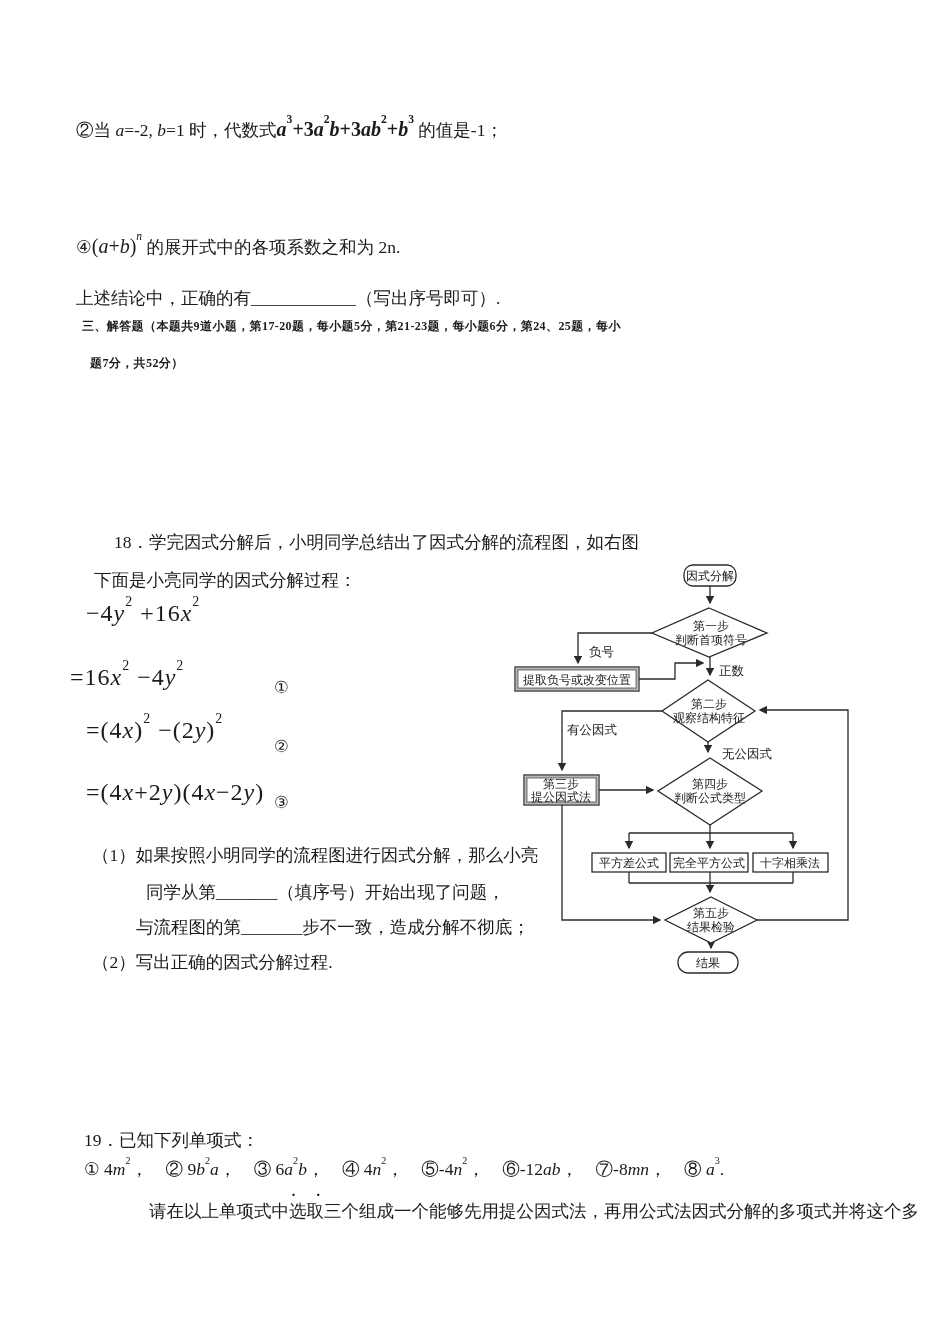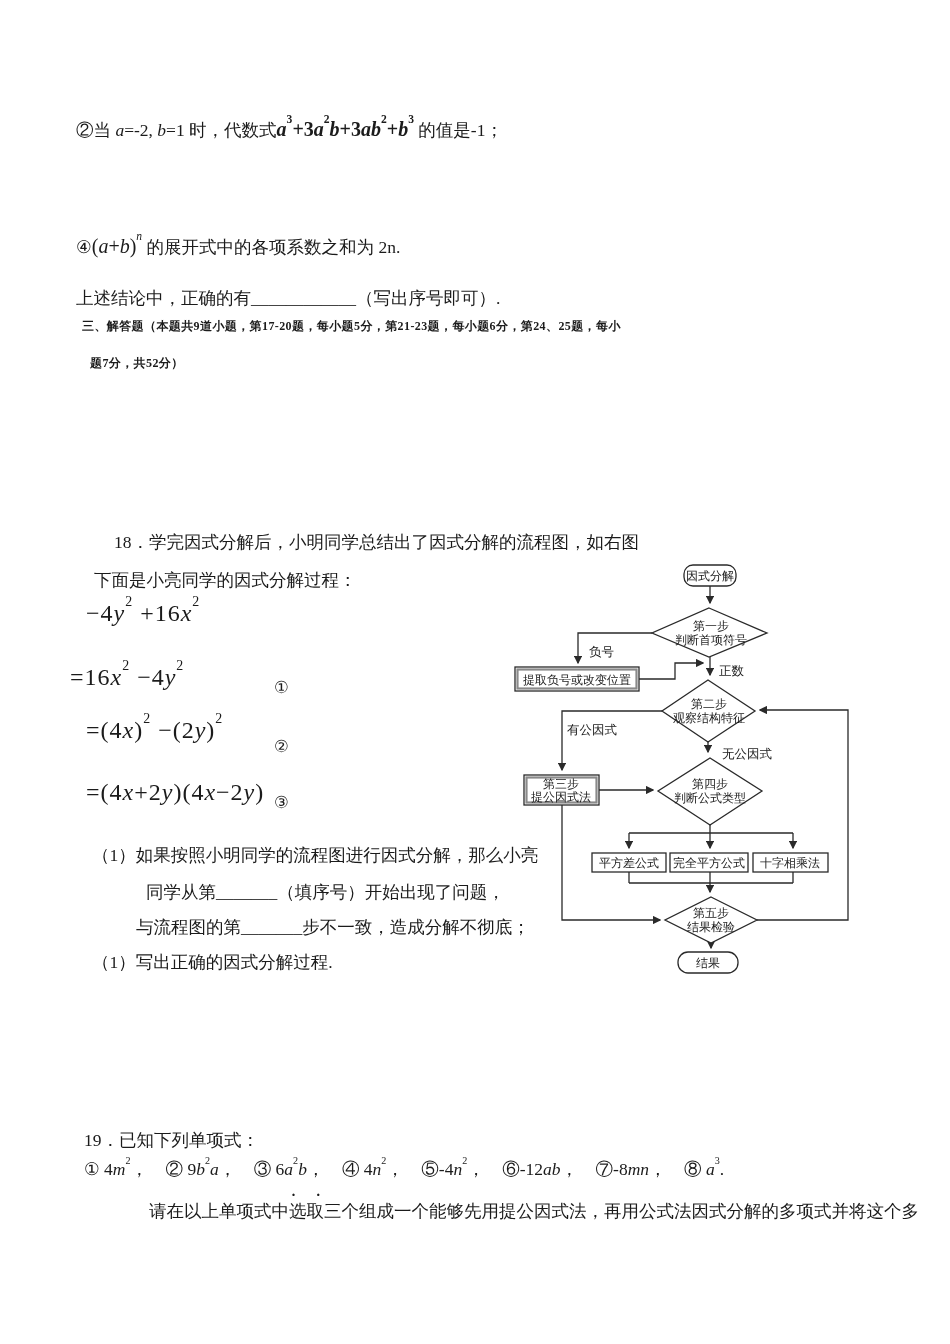--- a/index.html
+++ b/index.html
@@ -45,21 +45,21 @@
   <div class="line mathline" style="left:70px;top:666px;">=16<i>x</i><sup>2</sup> −4<i>y</i><sup>2</sup></div>
   <div class="line circ" style="left:274px;top:677px;">①</div>
   <div class="line mathline" style="left:86px;top:719px;">=(4<i>x</i>)<sup>2</sup> −(2<i>y</i>)<sup>2</sup></div>
   <div class="line circ" style="left:274px;top:736px;">②</div>
   <div class="line mathline" style="left:86px;top:781px;">=(4<i>x</i>+2<i>y</i>)(4<i>x</i>−2<i>y</i>)</div>
   <div class="line circ" style="left:274px;top:792px;">③</div>
 
   <div class="line" style="left:92px;top:844px;">（1）如果按照小明同学的流程图进行因式分解，那么小亮</div>
   <div class="line" style="left:146px;top:881px;">同学从第_______（填序号）开始出现了问题，</div>
   <div class="line" style="left:136px;top:916px;">与流程图的第_______步不一致，造成分解不彻底；</div>
-  <div class="line" style="left:92px;top:951px;">（1）写出正确的因式分解过程.</div>
+  <div class="line" style="left:92px;top:951px;">（2）写出正确的因式分解过程.</div>
 
   <div class="line" style="left:84px;top:1129px;">19．已知下列单项式：</div>
   <div class="line" style="left:84px;top:1158px;">① 4<i>m</i><sup>2</sup>，　② 9<i>b</i><sup>2</sup><i>a</i>，　③ 6<i>a</i><sup>2</sup><i>b</i>，　④ 4<i>n</i><sup>2</sup>，　⑤-4<i>n</i><sup>2</sup>，　⑥-12<i>ab</i>，　⑦-8<i>mn</i>，　⑧ <i>a</i><sup>3</sup>.</div>
   <div class="line dots" style="left:291px;top:1184px;">· ·</div>
   <div class="line" style="left:121px;top:1200px;margin-left:28px;">请在以上单项式中选取三个组成一个能够先用提公因式法，再用公式法因式分解的多项式并将这个多</div>
 
   <svg width="950" height="1344" viewBox="0 0 950 1344" style="position:absolute;left:0;top:0;">
     <defs>
       <marker id="arr" viewBox="0 0 10 10" refX="8.5" refY="5" markerWidth="6.5" markerHeight="6.5" orient="auto-start-reverse">
         <path d="M0,0 L10,5 L0,10 z" fill="#2a2a2a"></path>

